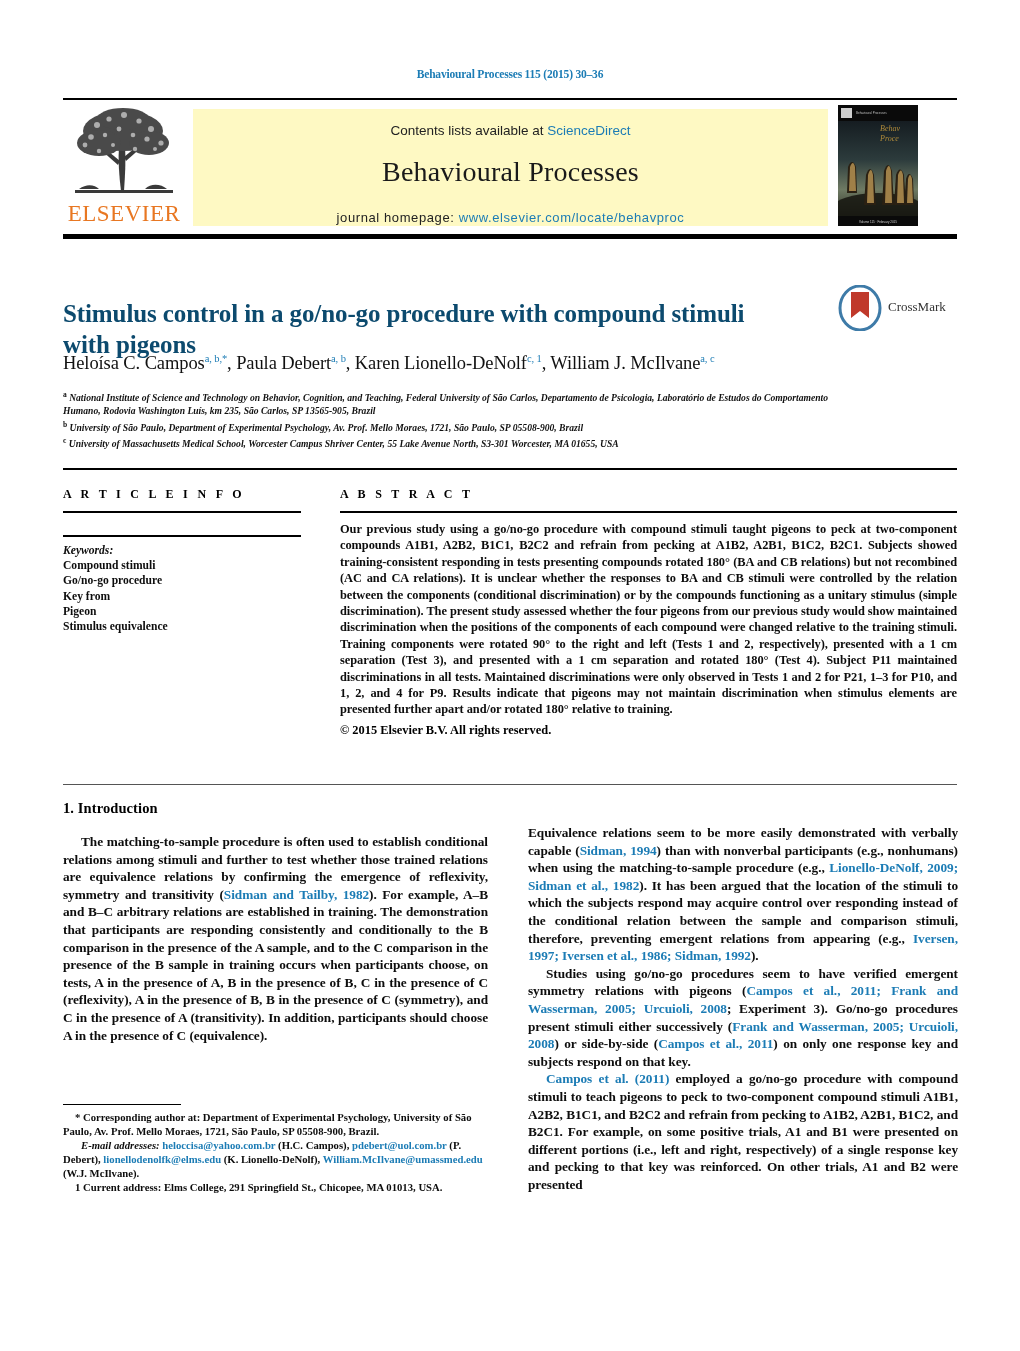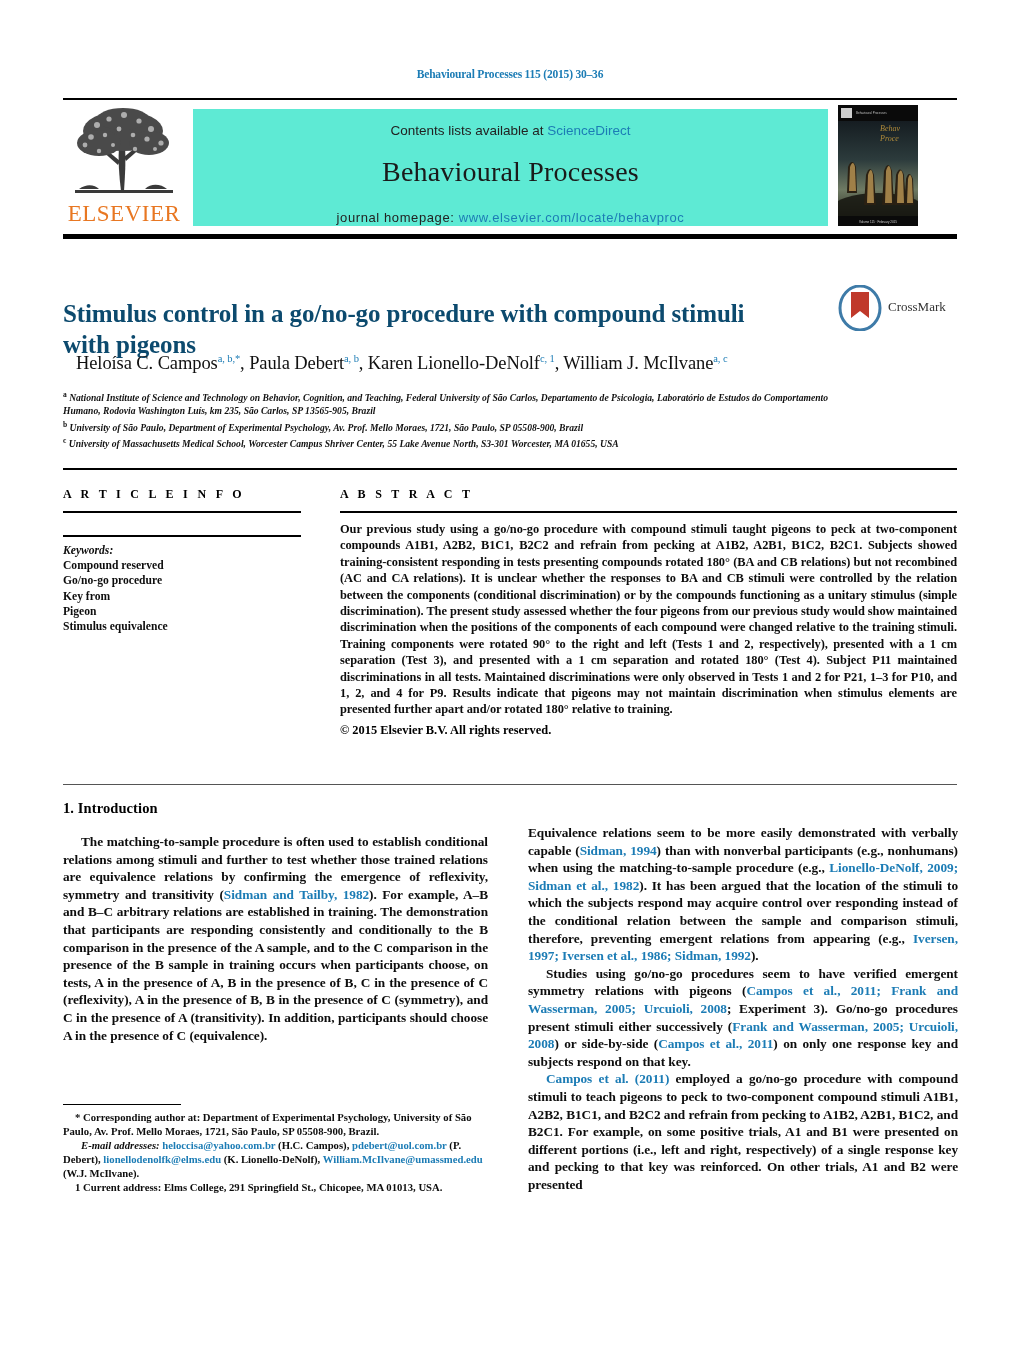--- a/index.html
+++ b/index.html
@@ -84,21 +84,21 @@
     color: #E87722;
     font-weight: normal;
   }
 
   .masthead-center {
     position: absolute;
     left: 130px;
     top: 6px;
     width: 635px;
     height: 117px;
-    background: #5eead4;
+    background: #fef9c3;
     text-align: center;
   }
   .contents-line {
     margin-top: 14px;
     font-family: "Liberation Sans", sans-serif;
     font-size: 13.5px;
     color: #222;
   }
   .sciencedirect {
     color: #1c7cb5;
@@ -161,21 +161,21 @@
     position: absolute;
     left: 50px;
     top: 14px;
     font-family: "Liberation Serif", serif;
     font-size: 13px;
     color: #333;
   }
 
   .authors {
     position: absolute;
-    left: 76px;
+    left: 63px;
     top: 353px;
     width: 880px;
     font-size: 18.5px;
     color: #111;
     letter-spacing: -0.1px;
   }
   .authors sup {
     font-size: 10.5px;
     color: #1c7cb5;
     vertical-align: super;
@@ -474,21 +474,21 @@
     </div>
 
   <div class="rule-under-affil"></div>
 
   <div class="info-col">
     <div class="sec-head">A R T I C L E    I N F O</div>
     <div class="info-rule"></div>
     <div class="kw-rule"></div>
     <div class="info-body">
       <div class="it">Keywords:</div>
-      <div>Compound reserved</div>
+      <div>Compound stimuli</div>
       <div>Go/no-go procedure</div>
       <div>Key from</div>
       <div>Pigeon</div>
       <div>Stimulus equivalence</div>
     </div>
   </div>
 
   <div class="abstract-col">
     <div class="sec-head">A B S T R A C T</div>
     <div class="abs-rule"></div>

